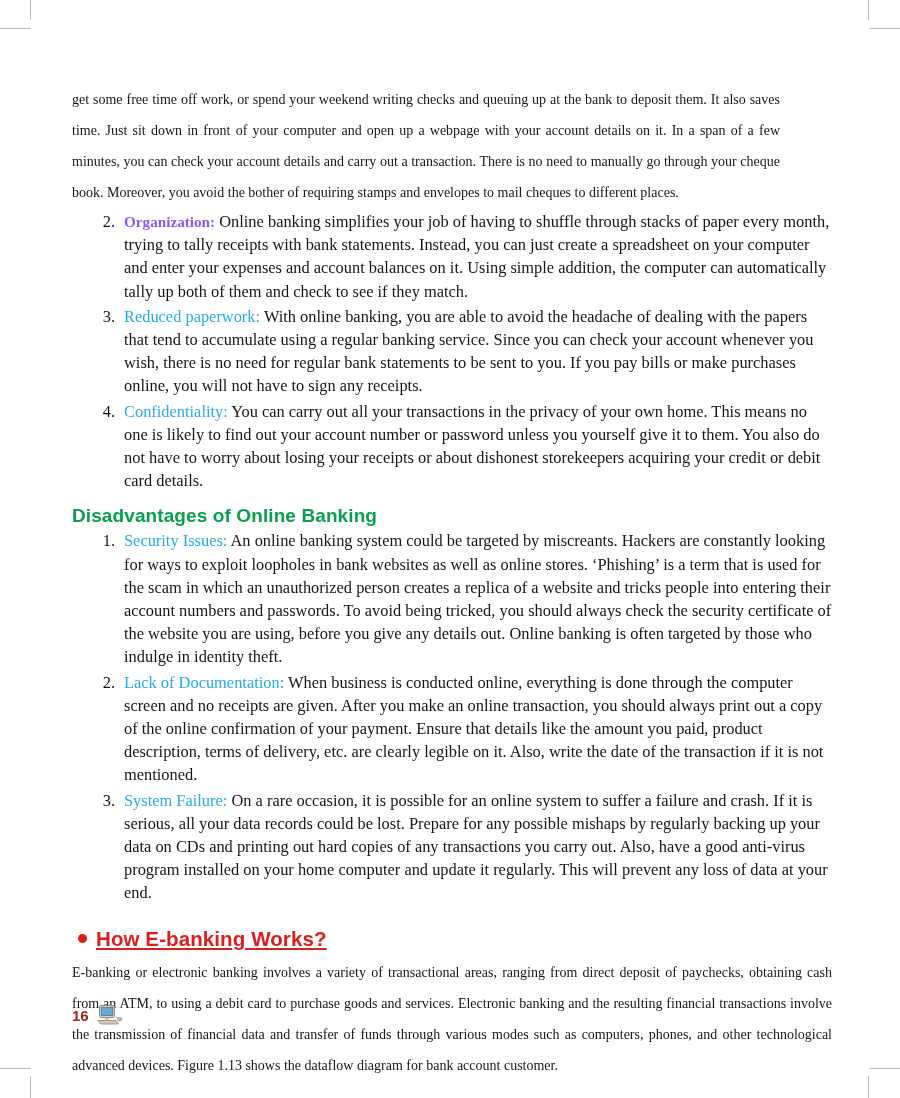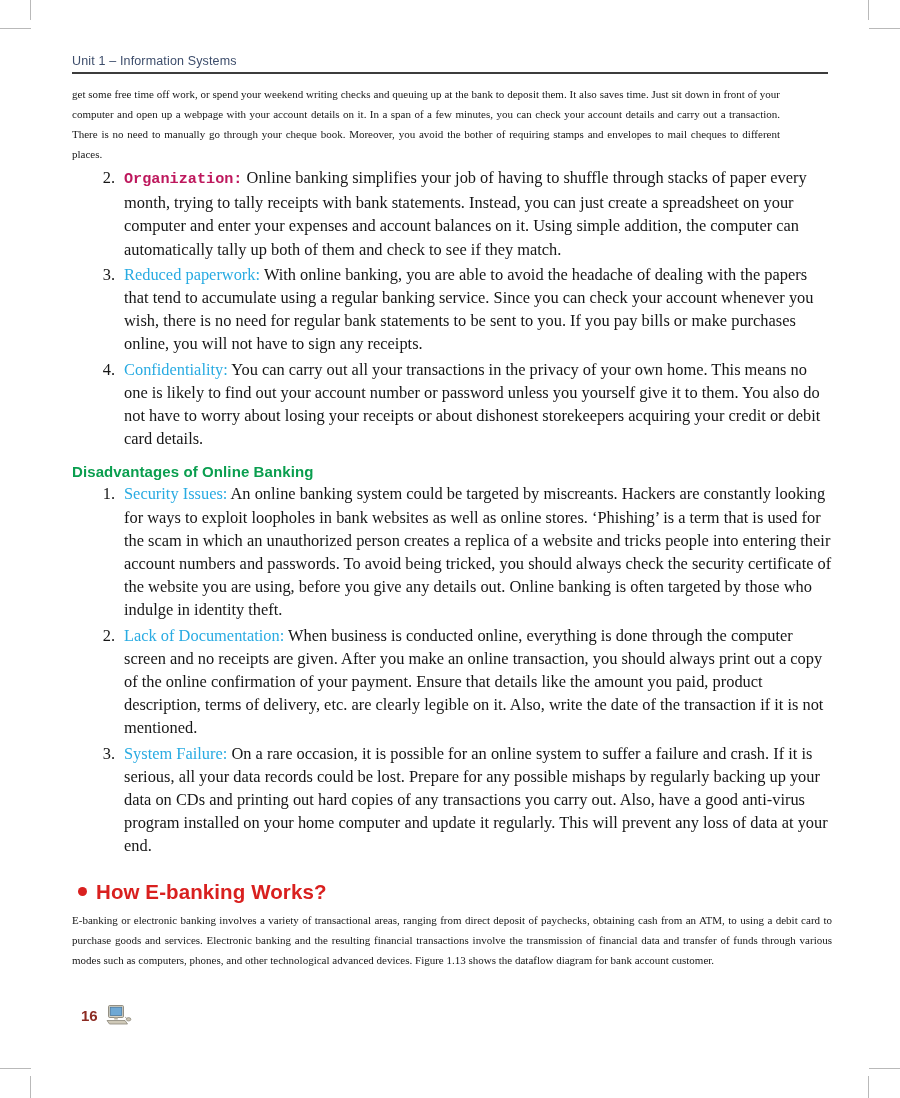--- a/index.html
+++ b/index.html
@@ -57,22 +57,22 @@
   
   .content {
     position: absolute;
     left: 72px;
     top: 84px;
     width: 760px;
   }
 
   p.body {
     margin: 0;
-    font-size: 11px;
-    line-height: 20px;
+    font-size: 14px;
+    line-height: 31px;
     text-align: justify;
     text-justify: inter-word;
     color: #161616;
   }
 
   
   .para-continuation {
     margin-left: 52px;
     width: 708px;
   }
@@ -105,65 +105,65 @@
     text-justify: inter-word;
     color: #161616;
   }
   .term-serif {
     font-weight: normal;
     color: #29abe2;
     font-family: "Liberation Serif", "DejaVu Serif", serif;
   }
   .term-sans {
     font-weight: bold;
-    color: #be185d;
-    font-family: Liberation Mono, monospace;
+    color: #8b5cf6;
+    font-family: Liberation Serif, serif;
     font-size: 15.2px;
   }
 
   
   h2.green-heading {
     margin: 13px 0 2px 0;
     font-family: "Liberation Sans", "DejaVu Sans", sans-serif;
-    font-size: 15px;
+    font-size: 19px;
     font-weight: bold;
     color: #0a9e4f;
     letter-spacing: 0.1px;
   }
   h2.red-heading {
     margin: 22px 0 6px 0;
     font-family: "Liberation Sans", "DejaVu Sans", sans-serif;
     font-size: 20.5px;
     font-weight: bold;
     color: #d9201f;
     letter-spacing: 0.1px;
     display: flex;
     align-items: center;
     gap: 9px;
     padding-left: 6px;
+    text-decoration: underline;
   }
   .red-bullet {
     display: inline-block;
     width: 9px;
     height: 9px;
     border-radius: 50%;
     background: #d9201f;
     flex: 0 0 auto;
   }
 
   
   .footer {
     position: absolute;
     left: 72px;
     top: 1004px;
     width: 760px;
     display: flex;
     align-items: center;
     gap: 8px;
-    margin-left: 9px;
   }
   .footer-pageno {
     font-family: "Liberation Sans", "DejaVu Sans", sans-serif;
     font-size: 15px;
     font-weight: bold;
     color: #8c2b22;
     line-height: 1;
   }
   .footer-icon {
     width: 26px;
@@ -187,24 +187,20 @@
 
   <div class="crop v crop-tl-v"></div>
   <div class="crop h crop-tl-h"></div>
   <div class="crop v crop-tr-v"></div>
   <div class="crop h crop-tr-h"></div>
   <div class="crop v crop-bl-v"></div>
   <div class="crop h crop-bl-h"></div>
   <div class="crop v crop-br-v"></div>
   <div class="crop h crop-br-h"></div>
 
-  <div class="header">
-    <div class="header-text">Unit 1 – Information Systems</div>
-    <div class="header-rule"></div>
-  </div>
 
   <div class="content">
 
     <p class="body para-continuation">get some free time off work, or spend your weekend writing checks and queuing up at the bank to deposit them. It also saves time. Just sit down in front of your computer and open up a webpage with your account details on it. In a span of a few minutes, you can check your account details and carry out a transaction. There is no need to manually go through your cheque book. Moreover, you avoid the bother of requiring stamps and envelopes to mail cheques to different places.</p>
 
     <ol class="num-list">
       <li>
         <span class="marker">2.</span>
         <span class="li-text"><span class="term-sans">Organization:</span><span> Online banking simplifies your job of having to shuffle through stacks of paper every month, trying to tally receipts with bank statements. Instead, you can just create a spreadsheet on your computer and enter your expenses and account balances on it. Using simple addition, the computer can automatically tally up both of them and check to see if they match.</span></span>
       </li>

